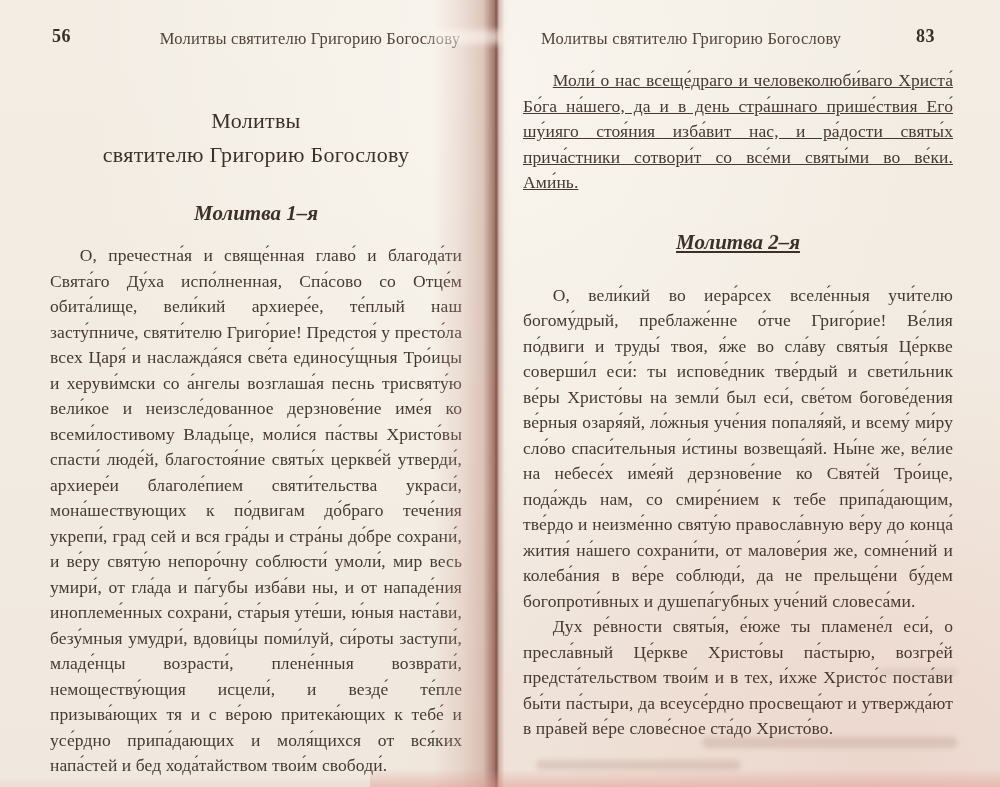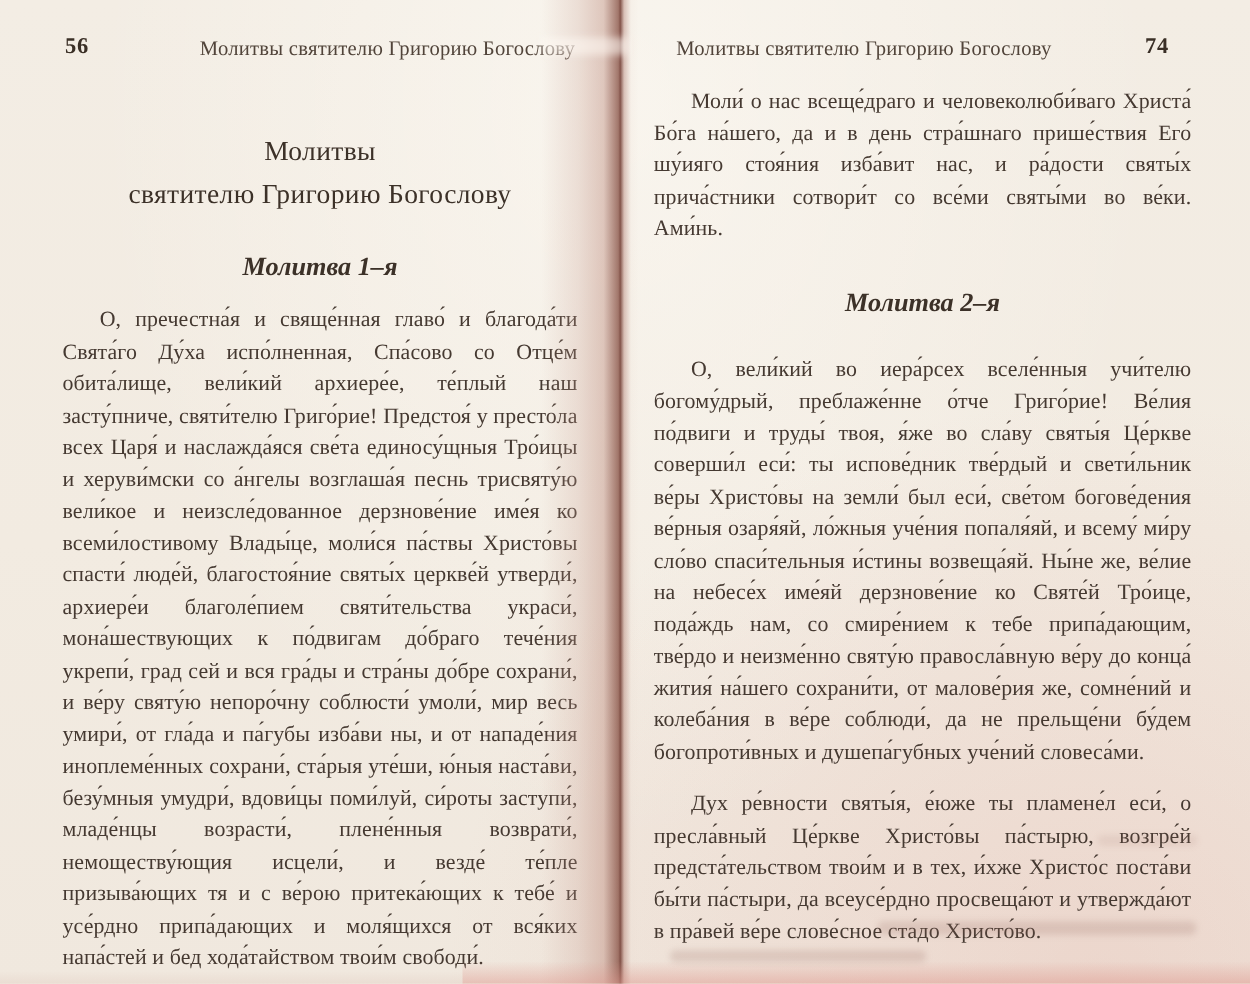--- a/index.html
+++ b/index.html
@@ -98,33 +98,33 @@
     letter-spacing: .3px;
   }
   .section-heading {
     text-align: center;
     font-size: 21px;
     font-weight: bold;
     font-style: italic;
     color: #3c3128;
     margin-top: 29px;
   }
-  .right-body .section-heading { margin-top: 34px; margin-bottom: 28px; }
+  .right-body .section-heading { margin-top: 34px; margin-bottom: 28px; text-decoration: underline; }
 
   .para {
     margin-top: 17px;
     font-size: 17.5px;
     line-height: 25.5px;
     text-align: justify;
     text-indent: 1.7em;
     letter-spacing: .1px;
     color: #453931;
   }
-  .right-body .para.first { margin-top: 8px; }
-  .right-body .para.run   { margin-top: 16px; }
+  .right-body .para.first { margin-top: 8px; text-decoration: underline; }
+  .right-body .para.run   { margin-top: 0; }
 </style>
 </head>
 <body>
 
 <div class="spread">
 
   <div class="pagenum left">56</div>
   <div class="runhead left">Молитвы святителю Григорию Богослову</div>
 
   <div class="page-body left-body">
@@ -133,21 +133,21 @@
       <div>святителю Григорию Богослову</div>
     </div>
     <div class="section-heading">Молитва 1–я</div>
     <div class="para">О, пречестна́я и свяще́нная главо́ и благода́ти Свята́го Ду́ха испо́лненная, Спа́сово со Отце́м обита́лище, вели́кий архиере́е, те́плый наш засту́пниче, святи́телю Григо́рие! Предстоя́ у престо́ла всех Царя́ и наслажда́яся све́та единосу́щныя Тро́ицы и херуви́мски со а́нгелы возглаша́я песнь трисвяту́ю вели́кое и неизсле́дованное дерзнове́ние име́я ко всеми́лостивому Влады́це, моли́ся па́ствы Христо́вы спасти́ люде́й, благостоя́ние святы́х церкве́й утверди́, архиере́и благоле́пием святи́тельства украси́, мона́шествующих к по́двигам до́браго тече́ния укрепи́, град сей и вся гра́ды и стра́ны до́бре сохрани́, и ве́ру святу́ю непоро́чну соблюсти́ умоли́, мир весь умири́, от гла́да и па́губы изба́ви ны, и от нападе́ния иноплеме́нных сохрани́, ста́рыя уте́ши, ю́ныя наста́ви, безу́мныя умудри́, вдови́цы поми́луй, си́роты заступи́, младе́нцы возрасти́, плене́нныя возврати́, немоществу́ющия исцели́, и везде́ те́пле призыва́ющих тя и с ве́рою притека́ющих к тебе́ и усе́рдно припа́дающих и моля́щихся от вся́ких напа́стей и бед хода́тайством твои́м свободи́.</div>
   </div>
 
   <div class="gutter"></div>
   <div class="gutter-glare"></div>
 
   <div class="runhead right">Молитвы святителю Григорию Богослову</div>
-  <div class="pagenum right">74</div>
+  <div class="pagenum right">83</div>
 
   <div class="page-body right-body">
     <div class="para first">Моли́ о нас всеще́драго и человеколюби́ваго Христа́ Бо́га на́шего, да и в день стра́шнаго прише́ствия Его́ шу́ияго стоя́ния изба́вит нас, и ра́дости святы́х прича́стники сотвори́т со все́ми святы́ми во ве́ки. Ами́нь.</div>
     <div class="section-heading">Молитва 2–я</div>
     <div class="para run">О, вели́кий во иера́рсех вселе́нныя учи́телю богому́дрый, преблаже́нне о́тче Григо́рие! Ве́лия по́двиги и труды́ твоя, я́же во сла́ву святы́я Це́ркве соверши́л еси́: ты испове́дник тве́рдый и свети́льник ве́ры Христо́вы на земли́ был еси́, све́том богове́дения ве́рныя озаря́яй, ло́жныя уче́ния попаля́яй, и всему́ ми́ру сло́во спаси́тельныя и́стины возвеща́яй. Ны́не же, ве́лие на небесе́х име́яй дерзнове́ние ко Святе́й Тро́ице, пода́ждь нам, со смире́нием к тебе припа́дающим, тве́рдо и неизме́нно святу́ю правосла́вную ве́ру до конца́ жития́ на́шего сохрани́ти, от малове́рия же, сомне́ний и колеба́ния в ве́ре соблюди́, да не прельще́ни бу́дем богопроти́вных и душепа́губных уче́ний словеса́ми.</div>
     <div class="para run">Дух ре́вности святы́я, е́юже ты пламене́л еси́, о пресла́вный Це́ркве Христо́вы па́стырю, возгре́й предста́тельством твои́м и в тех, и́хже Христо́с поста́ви бы́ти па́стыри, да всеусе́рдно просвеща́ют и утвержда́ют в пра́вей ве́ре слове́сное ста́до Христо́во.</div>
   </div>
 
   <div class="bottom-band"></div>
   <div class="bottom-band-left"></div>

